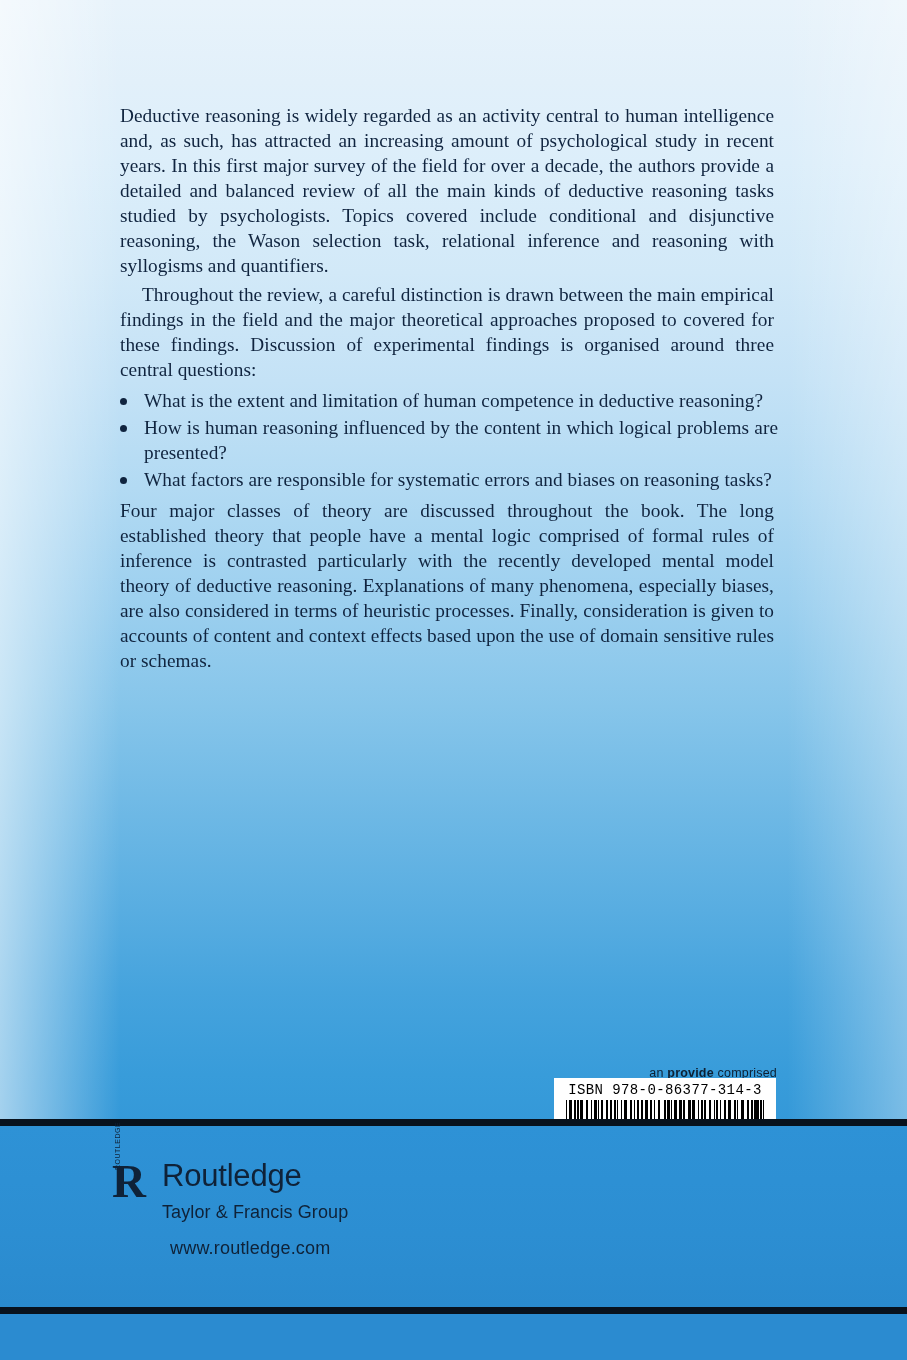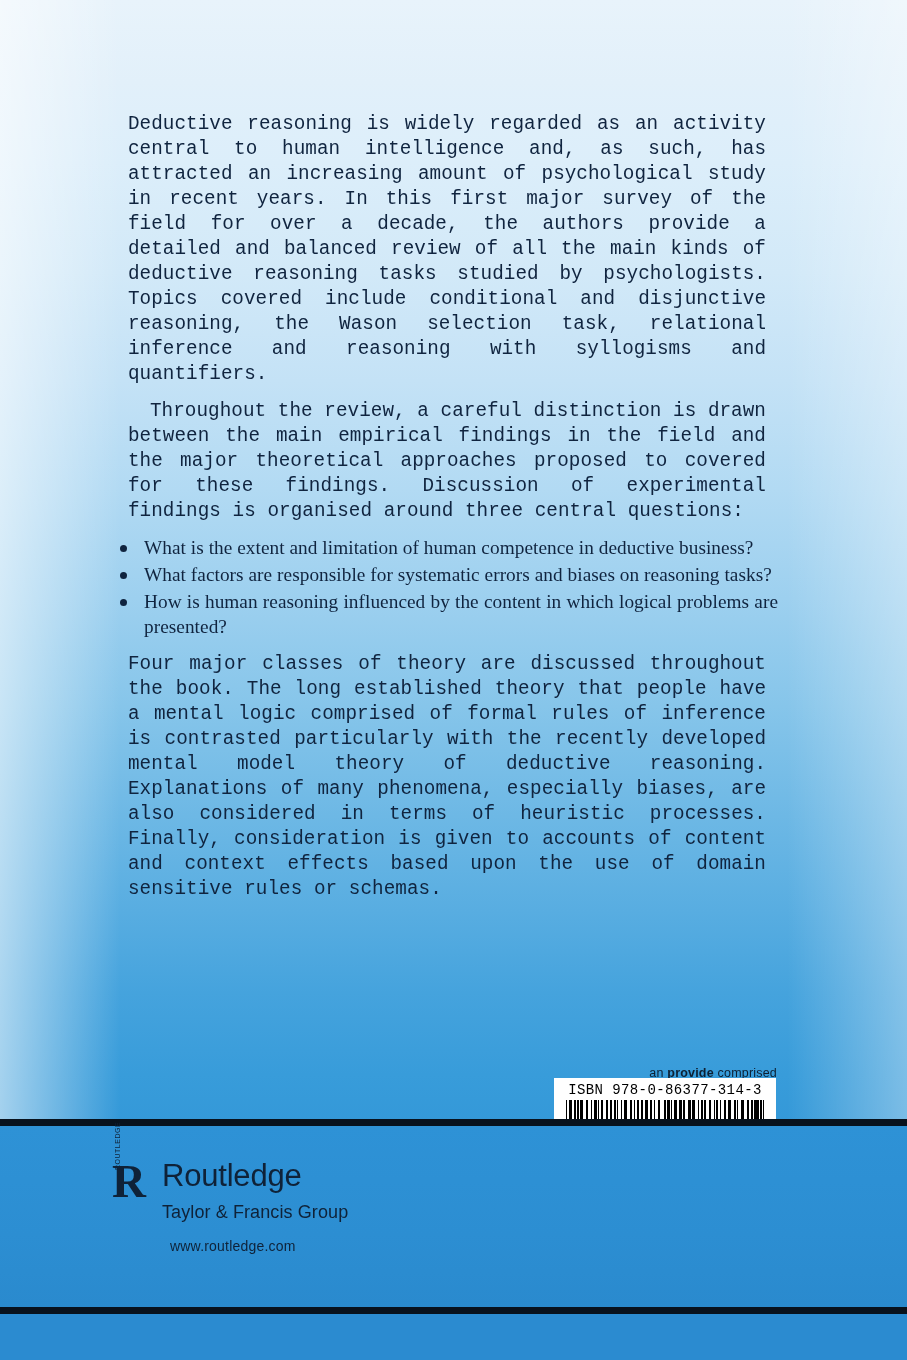--- a/index.html
+++ b/index.html
@@ -52,24 +52,23 @@
     top: 100px;
     width: 662px;
     color: #10243f;
     font-size: 19.3px;
     line-height: 1.295;
     text-align: justify;
     text-justify: inter-word;
     letter-spacing: 0.05px;
   }
   .para {
-    margin: 12px;
+    margin: 4px;
     text-align: justify;
     text-align-last: left;
-    font-family: Liberation Mono, monospace;
   }
   .para.indent {
     text-indent: 22px;
   }
   .bullets {
     margin: 6px 0 6px 0;
     padding: 0;
     list-style: none;
   }
   .bullets li {
@@ -215,48 +214,48 @@
     line-height: 1.2;
     color: #0f2238;
     margin-top: 11px;
     letter-spacing: 0.1px;
   }
   .weburl {
     position: absolute;
     left: 170px;
     top: 1238px;
     font-family: "Liberation Sans", sans-serif;
-    font-size: 14px;
+    font-size: 18px;
     color: #0f2238;
     letter-spacing: 0.2px;
   }
 </style>
 </head>
 <body>
 
 <div class="cover">
 
   <div class="side-fade left"></div>
   <div class="side-fade right"></div>
 
   <div class="text-block">
     <p class="para">Deductive reasoning is widely regarded as an activity central to human intelligence and, as such, has attracted an increasing amount of psychological study in recent years. In this first major survey of the field for over a decade, the authors provide a detailed and balanced review of all the main kinds of deductive reasoning tasks studied by psychologists. Topics covered include conditional and disjunctive reasoning, the Wason selection task, relational inference and reasoning with syllogisms and quantifiers.</p>
     <p class="para indent">Throughout the review, a careful distinction is drawn between the main empirical findings in the field and the major theoretical approaches proposed to covered for these findings. Discussion of experimental findings is organised around three central questions:</p>
     <ul class="bullets">
       <li>
         <span class="bullet-dot"></span>
-        <span>What is the extent and limitation of human competence in deductive business?</span>
+        <span>What is the extent and limitation of human competence in deductive reasoning?</span>
+      </li>
+      <li>
+        <span class="bullet-dot"></span>
+        <span>How is human reasoning influenced by the content in which logical problems are presented?</span>
       </li>
       <li>
         <span class="bullet-dot"></span>
         <span>What factors are responsible for systematic errors and biases on reasoning tasks?</span>
-      </li>
-      <li>
-        <span class="bullet-dot"></span>
-        <span>How is human reasoning influenced by the content in which logical problems are presented?</span>
       </li>
     </ul>
     <p class="para">Four major classes of theory are discussed throughout the book. The long established theory that people have a mental logic comprised of formal rules of inference is contrasted particularly with the recently developed mental model theory of deductive reasoning. Explanations of many phenomena, especially biases, are also considered in terms of heuristic processes. Finally, consideration is given to accounts of content and context effects based upon the use of domain sensitive rules or schemas.</p>
   </div>
 
   <div class="informa">
     <span>an </span><b>provide</b><span> comprised</span>
   </div>
 
   <div class="barcode-box">

